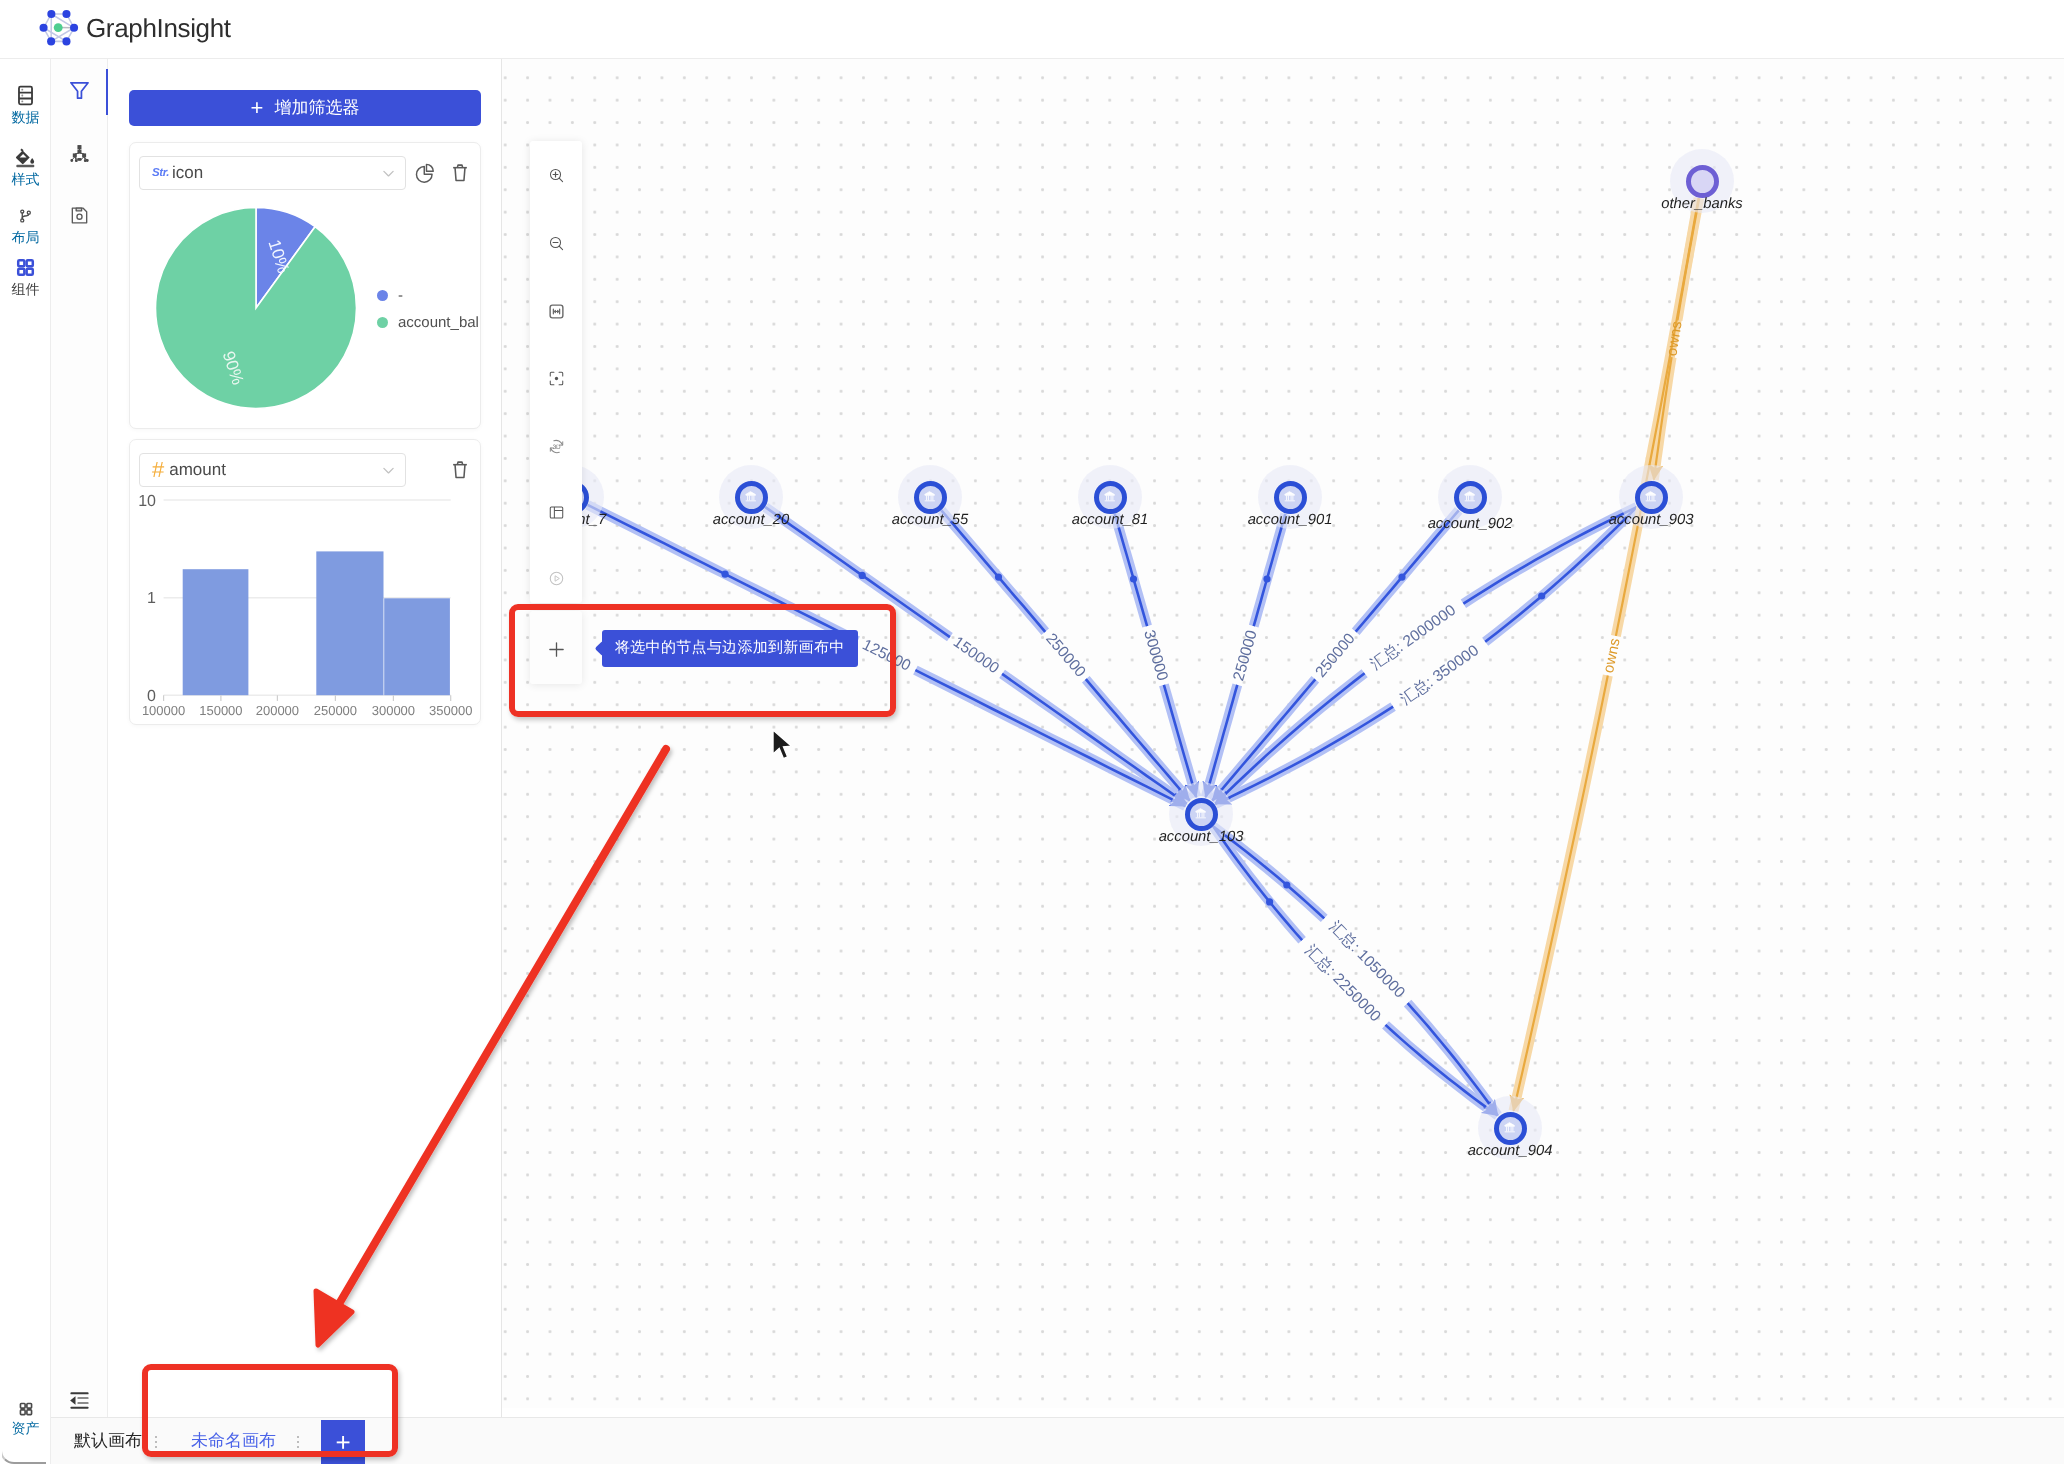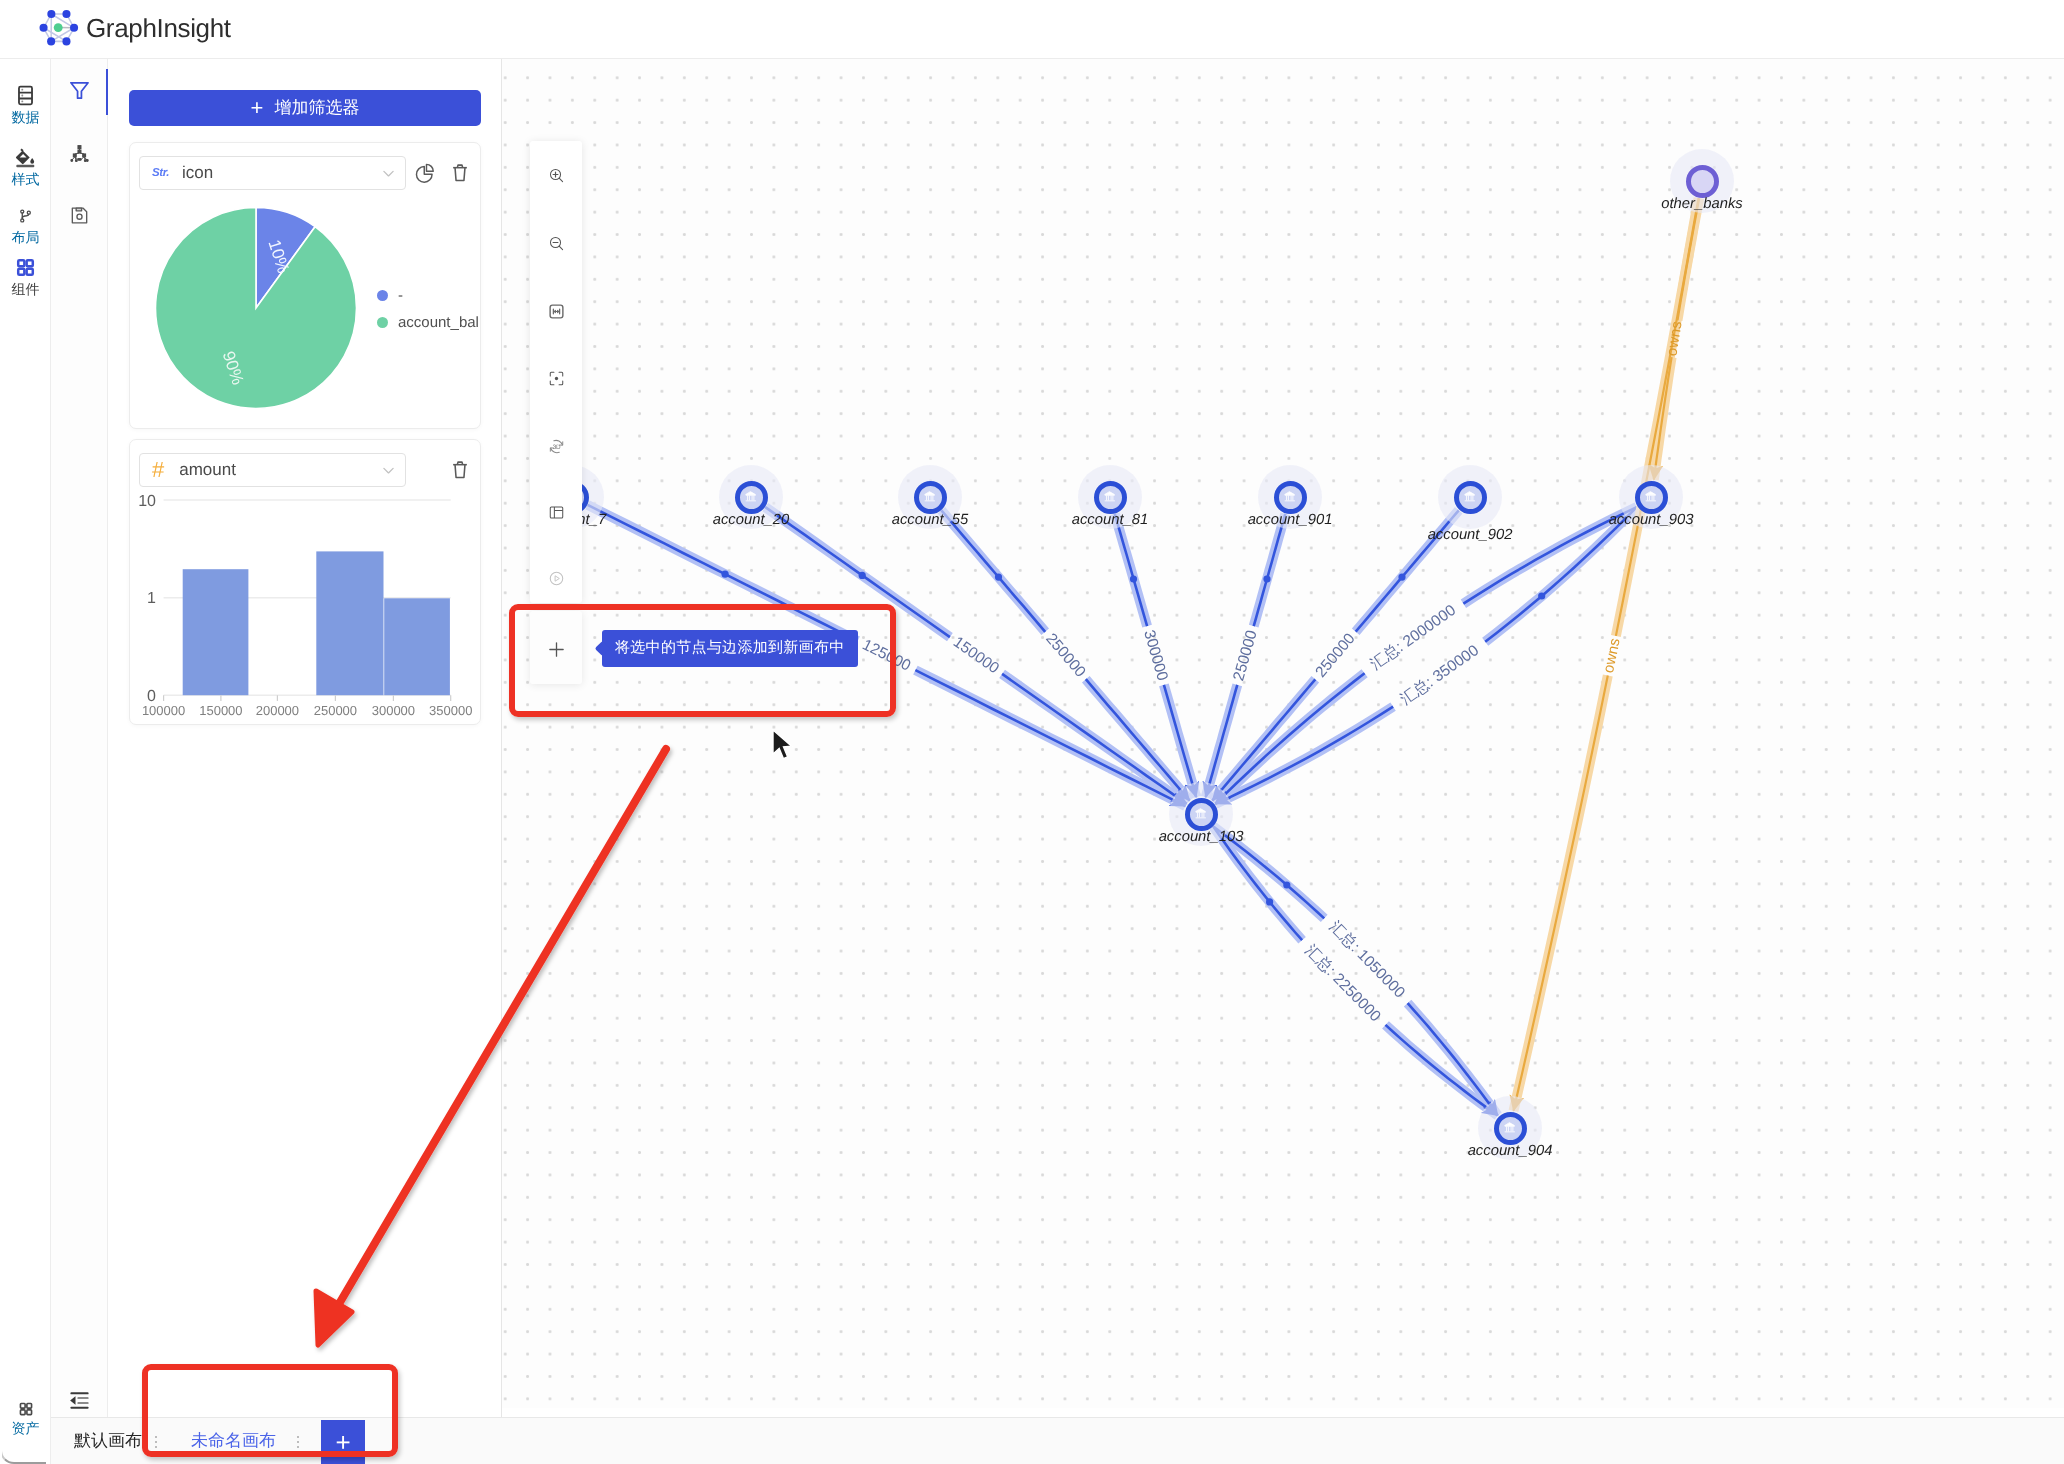--- a/index.html
+++ b/index.html
@@ -50,21 +50,21 @@
          background:#fff;border-right:1px solid #e6e6e6;z-index:32;}
   .btn-add-filter{position:absolute;left:21px;top:31px;width:352px;height:36px;
        background:#3b50d8;color:#fff;border-radius:5px;display:flex;align-items:center;
        justify-content:center;gap:11px;font-size:17px;cursor:pointer;
        font-family:"Liberation Sans",sans-serif;}
   .btn-add-filter .plus{font-size:22px;line-height:1;}
   .card{position:absolute;background:#fff;border:1px solid #ececec;border-radius:7px;
         box-shadow:0 1px 4px rgba(0,0,0,.035);}
   .card-head{position:absolute;left:9px;top:13px;display:flex;align-items:center;}
   .field-select{width:267px;height:34px;border:1px solid #e2e2e2;border-radius:4px;
-       display:flex;align-items:center;padding:0 8px 0 12px;gap:13px;background:#fff;cursor:pointer;}
+       display:flex;align-items:center;padding:0 8px 0 12px;gap:3px;background:#fff;cursor:pointer;}
   .ftype{font-size:11.5px;font-weight:700;font-style:italic;color:#5c7cf5;letter-spacing:-.4px;}
   .ftype.num{color:#f5b041;font-style:normal;font-weight:400;font-size:22px;line-height:1;letter-spacing:0;margin-right:2px;}
   .fname{font-size:17px;color:#4a4a4a;flex:1;}
   .card-act{width:22px;height:22px;cursor:pointer;display:block;margin-left:8px;}
   .card-act.trash{margin-left:13px;}
 
   
   .canvas{position:absolute;left:502px;top:59px;width:1562px;height:1349px;overflow:hidden;
      background-color:#fdfdfd;
      background-image:radial-gradient(circle at center, #d9d9d9 1.25px, rgba(255,255,255,0) 1.6px);
@@ -497,21 +497,21 @@
   <div class="halo" style="left:0;top:0;width:64px;height:64px"></div>
   <div class="ring" style="left:15.5px;top:15.5px;width:33px;height:33px;background:#ccd4f4;border:5.5px solid #2b4fd6"></div>
   <svg class="bankico" viewBox="0 0 24 24" style="width:13.5px;height:13.5px;left:25.25px;top:25.0px">
           <g fill="none" stroke="#ffffff" stroke-width="1.55" stroke-linecap="round">
             <path d="M12 3.3 L20.4 8.1 H3.6 Z" fill="#ffffff" stroke-linejoin="round"></path>
             <path d="M3.9 9.4 H20.1"></path>
             <path d="M6.4 10.4 V17.6 M9.6 10.4 V17.6 M14.4 10.4 V17.6 M17.6 10.4 V17.6"></path>
             <path d="M3.6 19.3 H20.4"></path>
           </g>
         </svg>
-  <div class="nlabel" style="left:-90px;top:63px;width:244px">account_902</div>
+  <div class="nlabel" style="left:-90px;top:52px;width:244px">account_902</div>
 </div>
 <div class="node" style="left:1117px;top:406px;width:64px;height:64px">
   <div class="halo" style="left:0;top:0;width:64px;height:64px"></div>
   <div class="ring" style="left:15.5px;top:15.5px;width:33px;height:33px;background:#ccd4f4;border:5.5px solid #2b4fd6"></div>
   <svg class="bankico" viewBox="0 0 24 24" style="width:13.5px;height:13.5px;left:25.25px;top:25.0px">
           <g fill="none" stroke="#ffffff" stroke-width="1.55" stroke-linecap="round">
             <path d="M12 3.3 L20.4 8.1 H3.6 Z" fill="#ffffff" stroke-linejoin="round"></path>
             <path d="M3.9 9.4 H20.1"></path>
             <path d="M6.4 10.4 V17.6 M9.6 10.4 V17.6 M14.4 10.4 V17.6 M17.6 10.4 V17.6"></path>
             <path d="M3.6 19.3 H20.4"></path>

